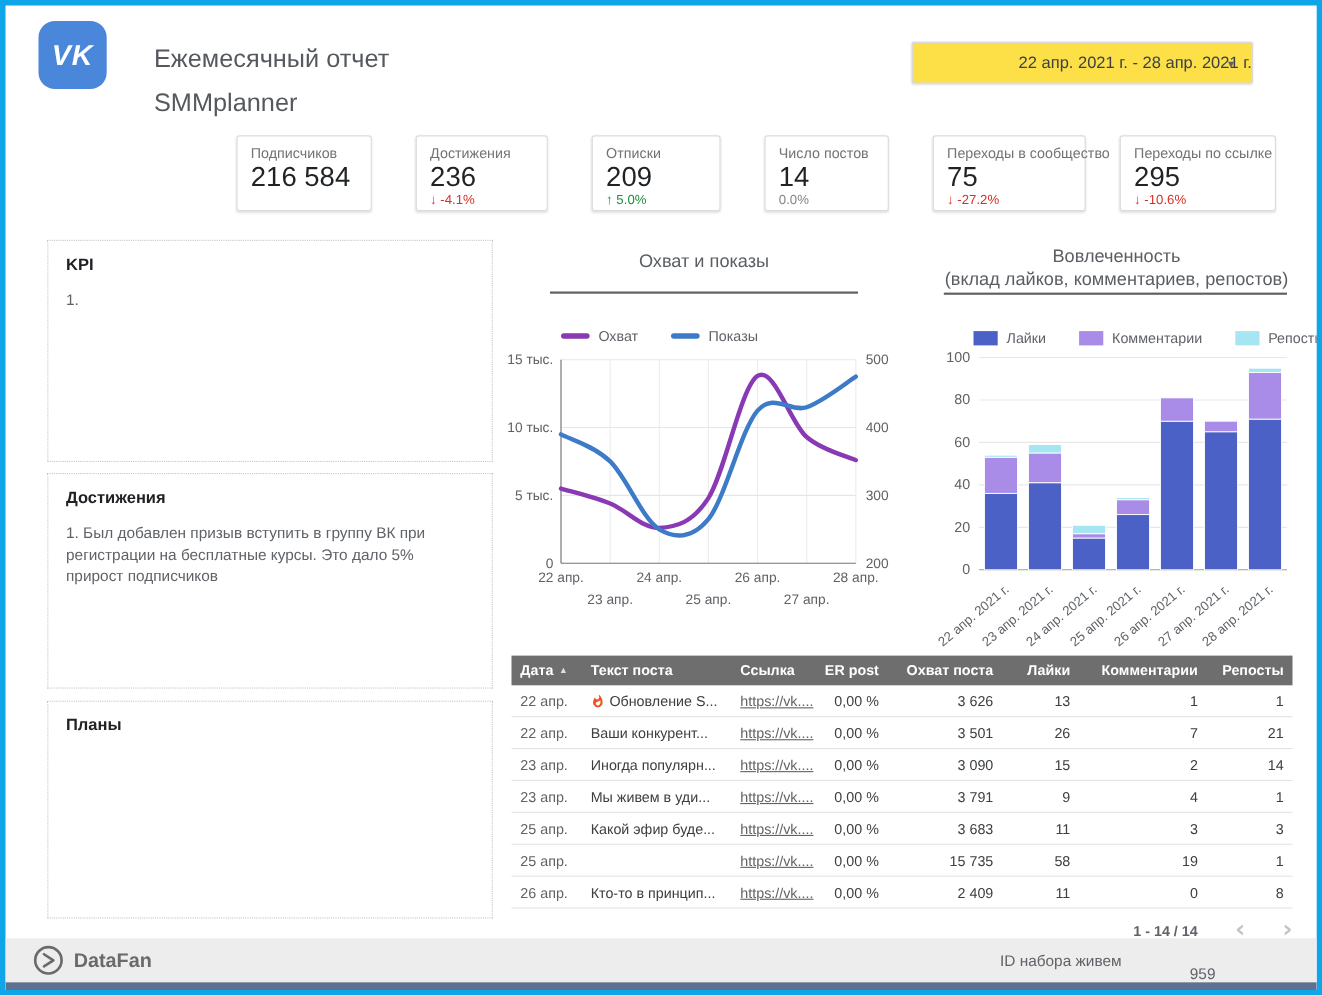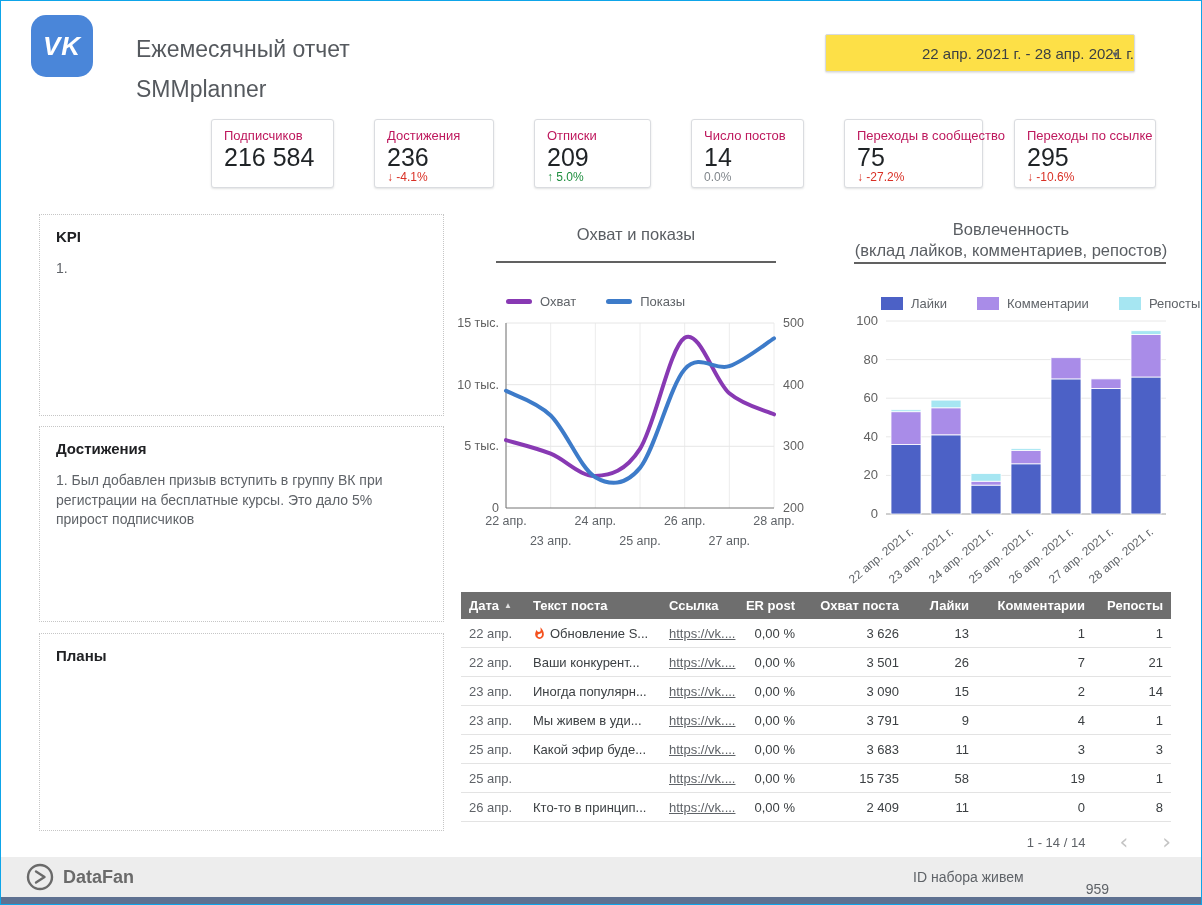--- a/index.html
+++ b/index.html
@@ -1,38 +1,38 @@
 <!DOCTYPE html>
 <html><head>
 <meta charset="utf-8">
 <style>
   * { box-sizing: border-box; }
   html,body { margin:0; padding:0; background:#fff; }
   body { font-family: "Liberation Sans", "DejaVu Sans", sans-serif; }
   #app { position:relative; width:1202px; height:905px; background:#fff;
-         border:1px solid #0ea5e9; overflow:hidden; }
+         border:5px solid #0ea5e9; overflow:hidden; }
 
   
   .vk-logo { position:absolute; left:30px; top:14px; width:62px; height:62px;
              background:#4a86d9; border-radius:15px; color:#fff; display:flex;
              align-items:center; justify-content:center; font-weight:700;
              font-size:26px; letter-spacing:1px; font-style:italic; }
   .report-title { position:absolute; left:135px; top:28px; color:#55595e;
                   font-size:23px; line-height:40px; }
   .date-control { position:absolute; left:824px; top:33px; width:310px; height:38px;
                   background:#fde047; border:1px solid #d7dade; border-radius:2px;
                   box-shadow:0 1px 2px rgba(0,0,0,.12); display:flex; align-items:center;
                   justify-content:flex-end; font-size:15px; color:#3c4043; cursor:pointer; }
   .date-control .caret { position:absolute; right:16px; top:13px; font-size:11px; color:#5f6368; }
 
   
   .scorecard { position:absolute; top:118px; height:69px; background:#fff;
                border:1px solid #dadce0; border-radius:3px; padding:8px 12px 6px;
                box-shadow:0 1px 2px rgba(60,64,67,.15); }
-  .sc-label { font-size:13px; color:#be185d; white-space:nowrap; }
+  .sc-label { font-size:13px; color:#737373; white-space:nowrap; }
   .sc-value { font-size:25px; color:#1f2326; line-height:28px; }
   .sc-delta { font-size:12px; line-height:13px; }
   .sc-delta.down { color:#d93025; }
   .sc-delta.up { color:#1e8e3e; }
   .sc-delta.flat { color:#80868b; }
 
   
   .note-box { position:absolute; left:38px; width:405px; border:1px dotted #c6c6c6;
               padding:13px 16px; background:#fff; }
   .note-title { font-size:15px; font-weight:700; color:#202124; }
@@ -52,21 +52,21 @@
   .table-wrap { position:absolute; left:460px; top:591px; width:710px; }
   .t-header { display:flex; height:27px; background:#6e6e6e; color:#fff; align-items:center; }
   .t-hcell { font-size:13px; font-weight:700; white-space:nowrap; overflow:hidden; cursor:pointer; }
   .t-row { display:flex; height:29px; align-items:center; border-bottom:1px solid #e3e3e3;
            font-size:13px; color:#3c4043; }
   .t-cell { white-space:nowrap; overflow:hidden; }
   .t-cell a { color:#5f6368; text-decoration:underline; }
   .t-cell.date { color:#5f6368; }
   .sort-arrow { font-size:8px; color:#e0e0e0; margin-left:5px; }
   .pagination { display:flex; justify-content:flex-end; align-items:center;
-                margin-top:11px; font-size:13px; color:#5f6368; }
+                margin-top:11px; font-size:13px; color:#5f6368;font-weight:bold; }
   .pg-chevron { font-size:22px; color:#c4c4c4; line-height:18px; margin-left:34px;
                 cursor:pointer; font-family:"DejaVu Sans", sans-serif; }
 
   
   .footer { position:absolute; left:0; right:0; bottom:7px; height:40px; background:#ededed;
             display:flex; align-items:center; padding:0 24px; }
   .brand { display:flex; align-items:center; color:#6a6a6a; }
   .brand-name { font-size:18px; font-weight:600; margin-left:8px; }
   .footer-right { margin-left:auto; display:flex; align-items:center; font-size:14px;
                   color:#5f6368; padding-right:68px; }

